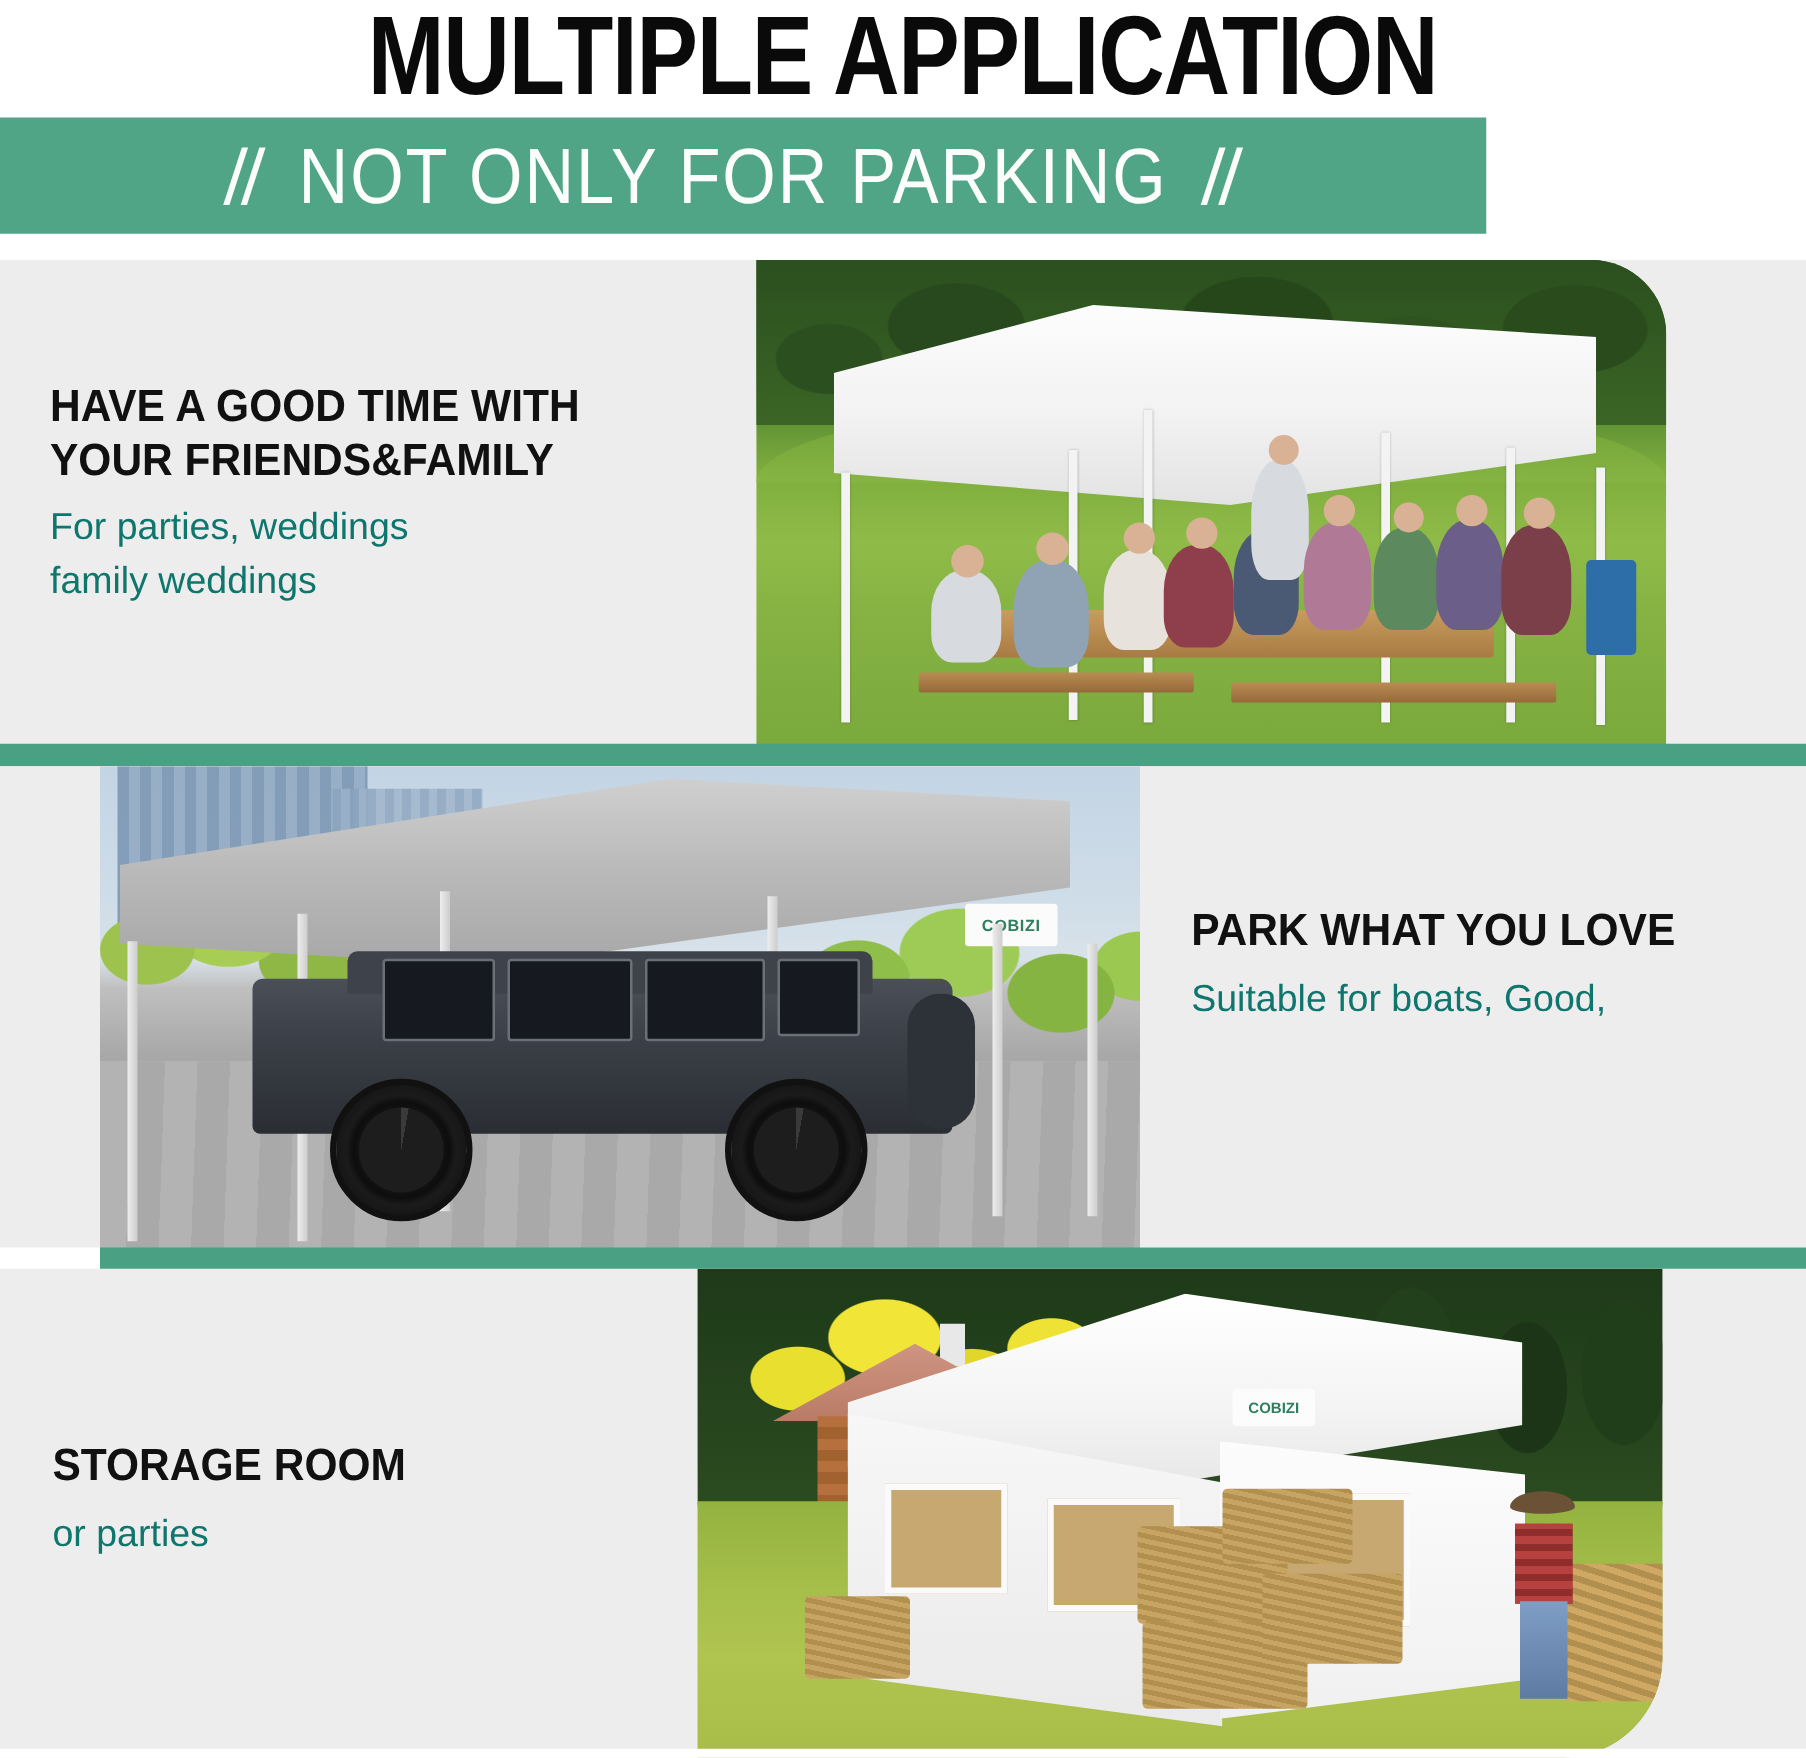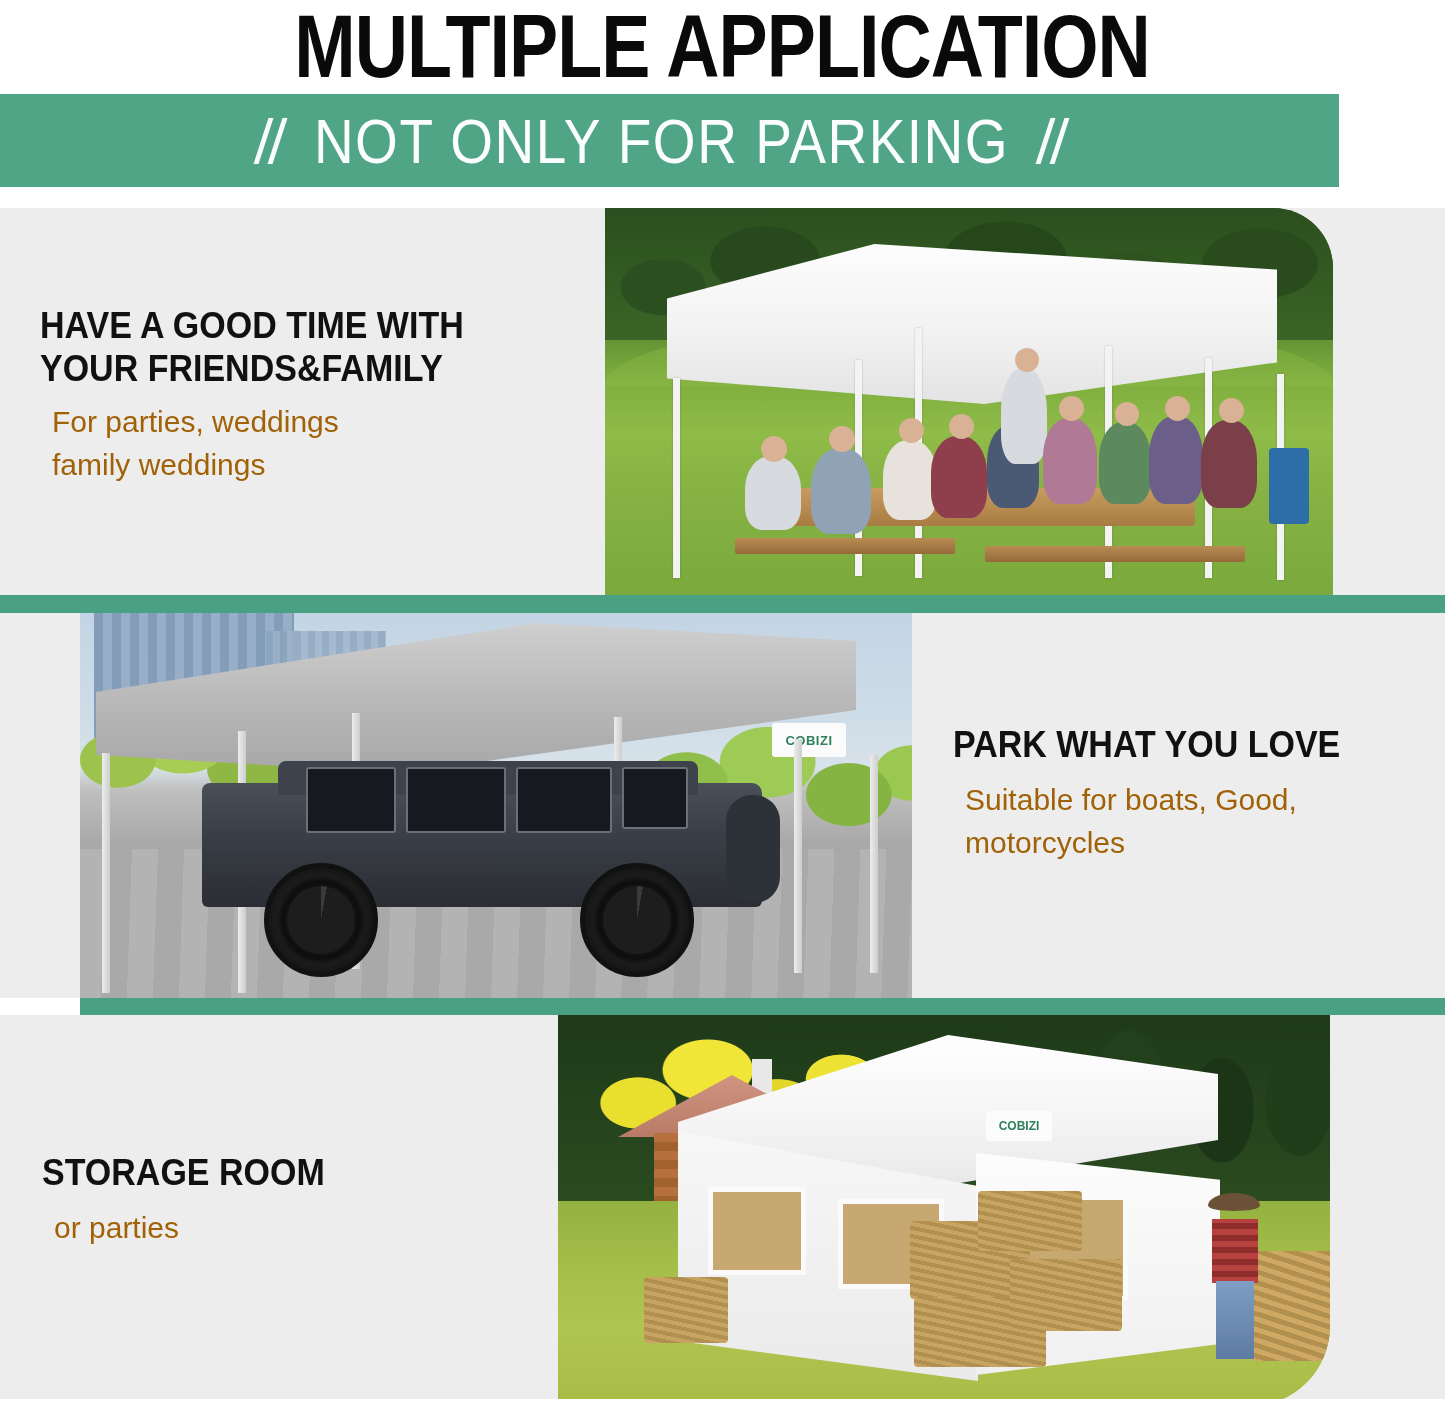--- a/index.html
+++ b/index.html
@@ -35,21 +35,21 @@
     line-height: 1;
     transform: scaleY(1.18) scaleX(0.97);
     transform-origin: center center;
     white-space: nowrap;
   }
 
   .header-band {
     position: absolute;
     top: 94px;
     left: 0;
-    width: 1339px;
+    width: 1189px;
     height: 93px;
     background: #4fa586;
     display: flex;
     align-items: center;
     justify-content: center;
   }
   .band-inner {
     display: flex;
     align-items: center;
     justify-content: center;
@@ -135,23 +135,23 @@
     color: #111111;
     line-height: 1.2;
     letter-spacing: 0px;
     margin: 0 0 14px 0;
     transform: scaleY(1.06);
     transform-origin: left top;
   }
   .panel-sub {
     font-size: 30px;
     font-weight: 400;
-    color: #a16207;
+    color: #0f766e;
     line-height: 1.45;
-    margin: 12px;
+    margin: 0;
   }
   .panel-sub div { white-space: nowrap; }
 
   
   .divider {
     position: absolute;
     background: #49a083;
     height: 18px;
   }
   #divider-1 { top: 595px; left: 0;  width: 1445px; }
@@ -366,21 +366,20 @@
 
 <div class="divider" id="divider-1"></div>
 
 <div class="panel" id="panel-2">
   <div class="txtblock">
     <div class="panel-heading">
       <div>PARK WHAT YOU LOVE</div>
     </div>
     <div class="panel-sub">
       <div>Suitable for boats, Good,</div>
-      <div>motorcycles</div>
     </div>
   </div>
 </div>
 
 <div class="photo" id="photo-2">
   <div class="p2-bg"></div>
   <div class="p2-city"></div>
   <div class="p2-city2"></div>
   <div class="p2-treesL"></div>
   <div class="p2-treesR"></div>

